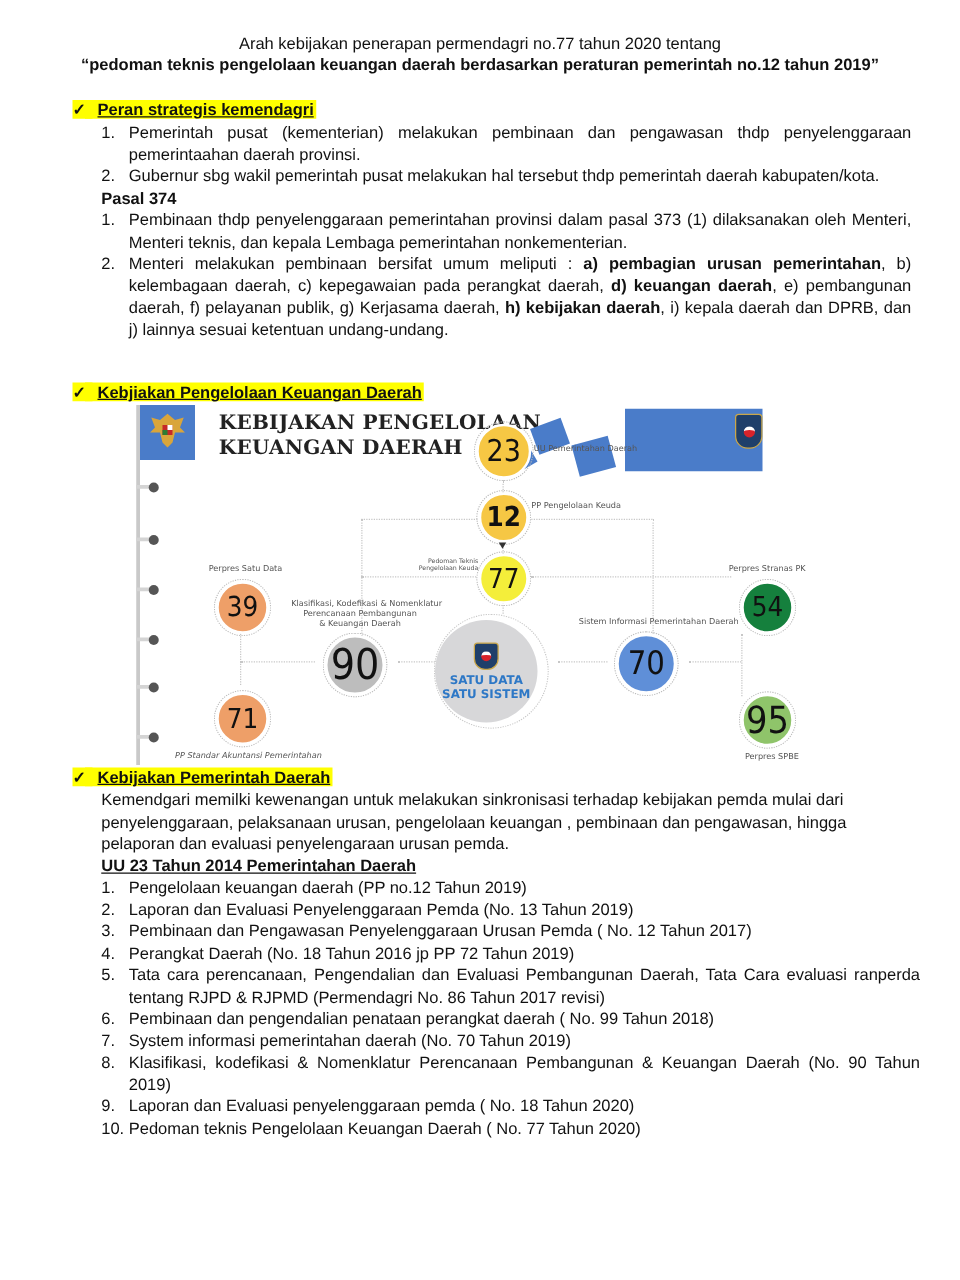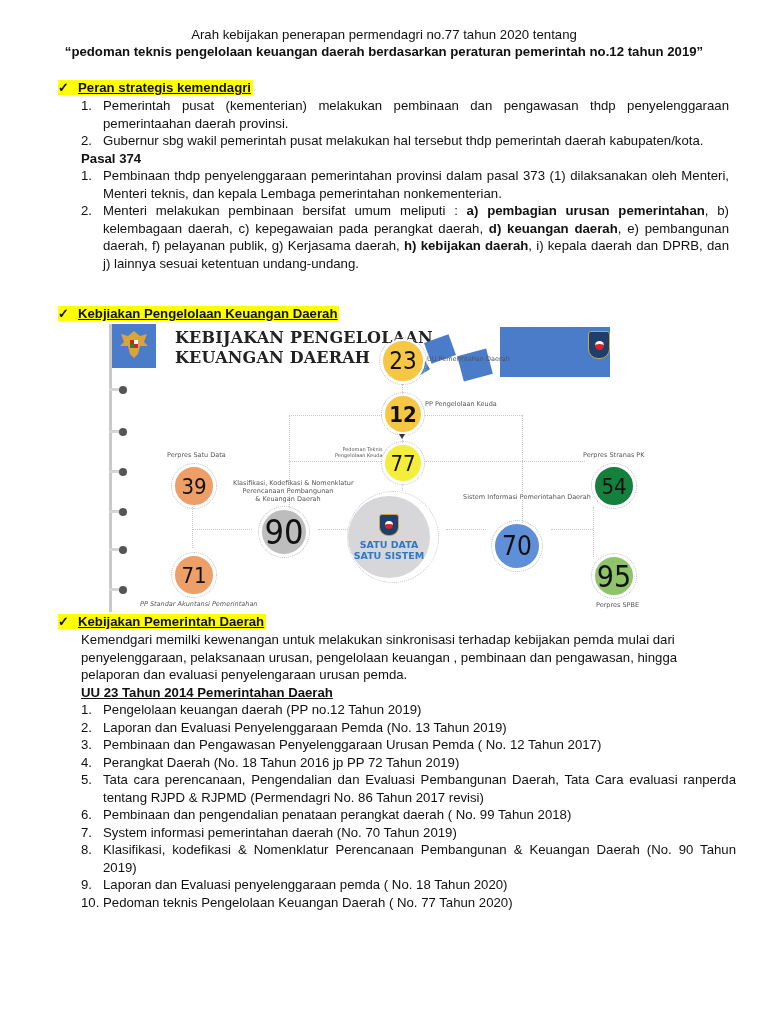--- a/index.html
+++ b/index.html
@@ -189,21 +189,21 @@
     <div class="inner">
       <div class="shield">
           <div class="c"></div>
         </div>
       <div class="txt">SATU DATA</div>
       <div class="txt">SATU SISTEM</div>
     </div>
   </div>
 
   <div class="lbl" style="left:358px;top:169px;">Sistem Informasi Pemerintahan Daerah</div>
-  <div class="node" style="left:386px;top:196px;width:50px;height:50px;">
+  <div class="node" style="left:386px;top:181px;width:50px;height:50px;">
     <div class="inner" style="width:44px;height:44px;background:#5f8fd8;font-size:26px;">70</div>
   </div>
 
   <div class="lbl" style="left:478px;top:127px;">Perpres Stranas PK</div>
   <div class="node" style="left:486px;top:139px;width:44px;height:44px;">
     <div class="inner" style="width:38px;height:38px;background:#15803d;font-size:22px;">54</div>
   </div>
 
   <div class="node" style="left:486px;top:229px;width:44px;height:44px;">
     <div class="inner" style="width:38px;height:38px;background:#8fc46a;font-size:30px;">95</div>

